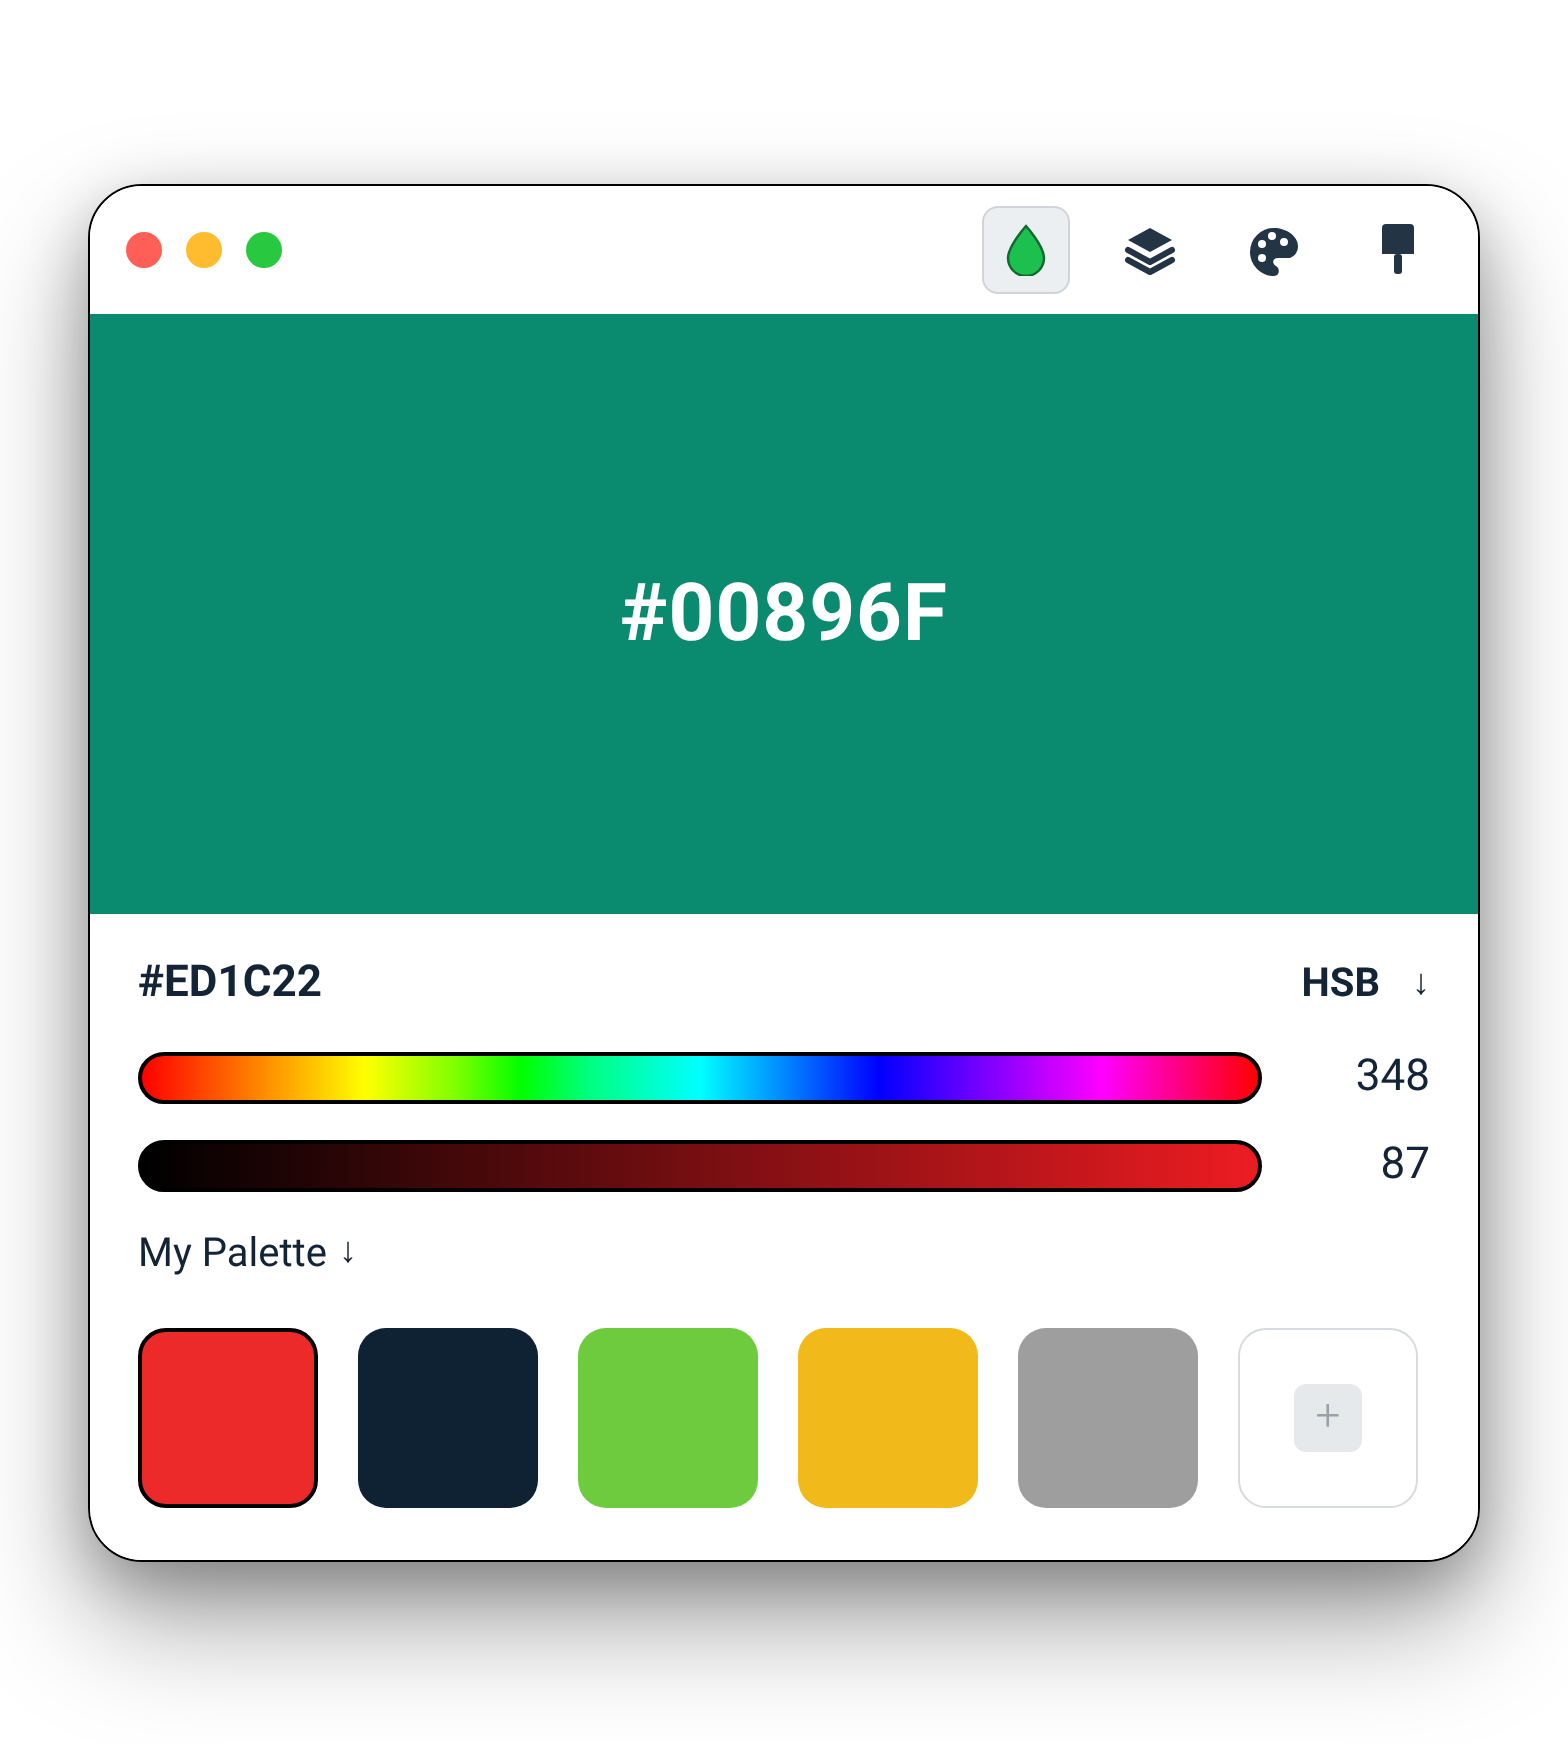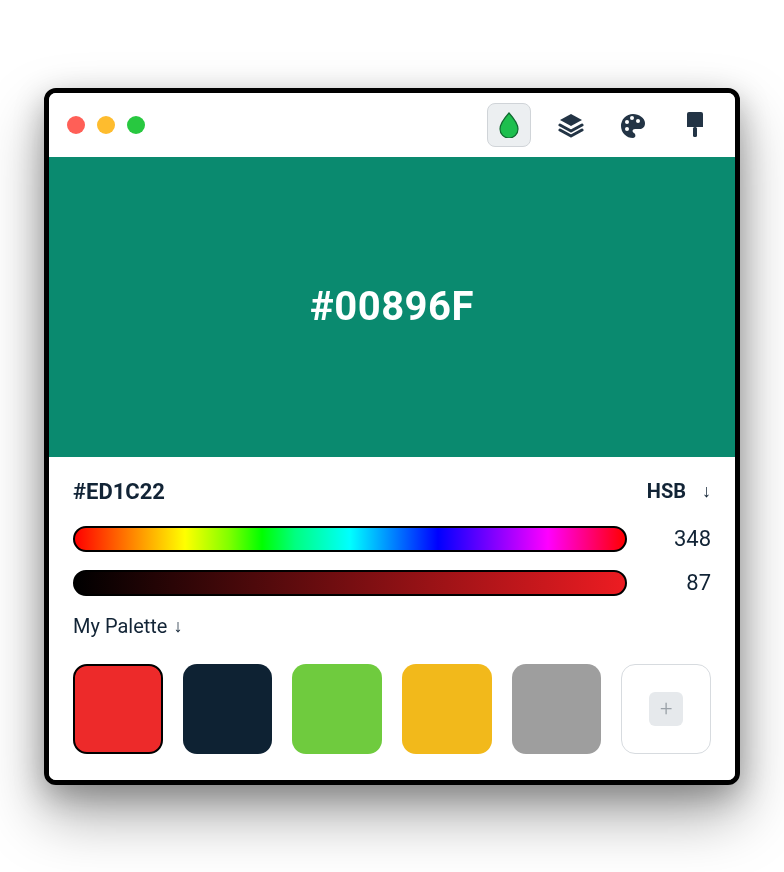--- a/index.html
+++ b/index.html
@@ -8,22 +8,22 @@
     background: #fff;
     width: 784px;
     height: 872px;
     display: flex;
     align-items: center;
     justify-content: center;
   }
   .window {
     width: 696px;
     background: #fff;
-    border: 5px solid #000000;
-    border-radius: 12px;
+    border: 1px solid #000000;
+    border-radius: 27px;
     box-shadow: 0 30px 60px rgba(0,0,0,0.35), 0 10px 30px rgba(0,0,0,0.25);
     overflow: hidden;
   }
   .titlebar {
     height: 64px;
     display: flex;
     align-items: center;
     justify-content: space-between;
     padding: 0 18px;
     background: #fff;

